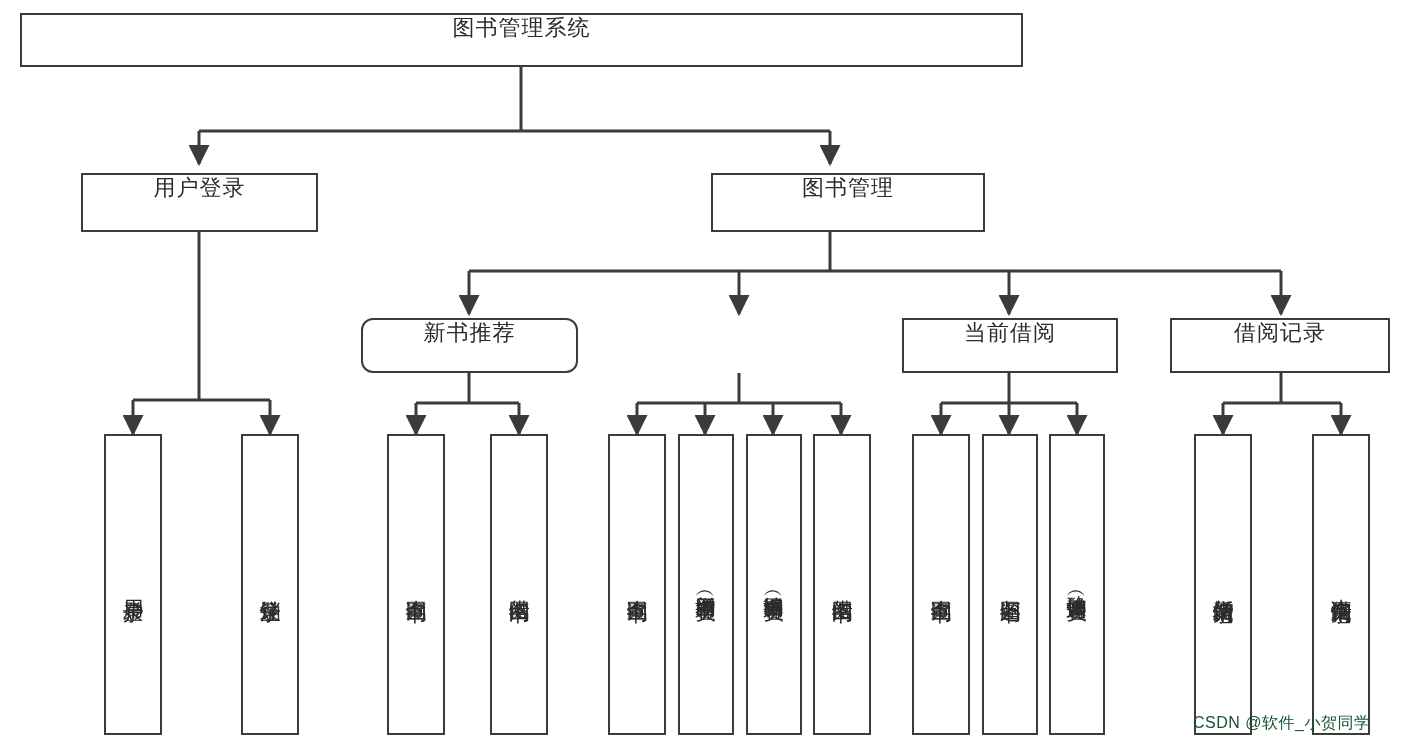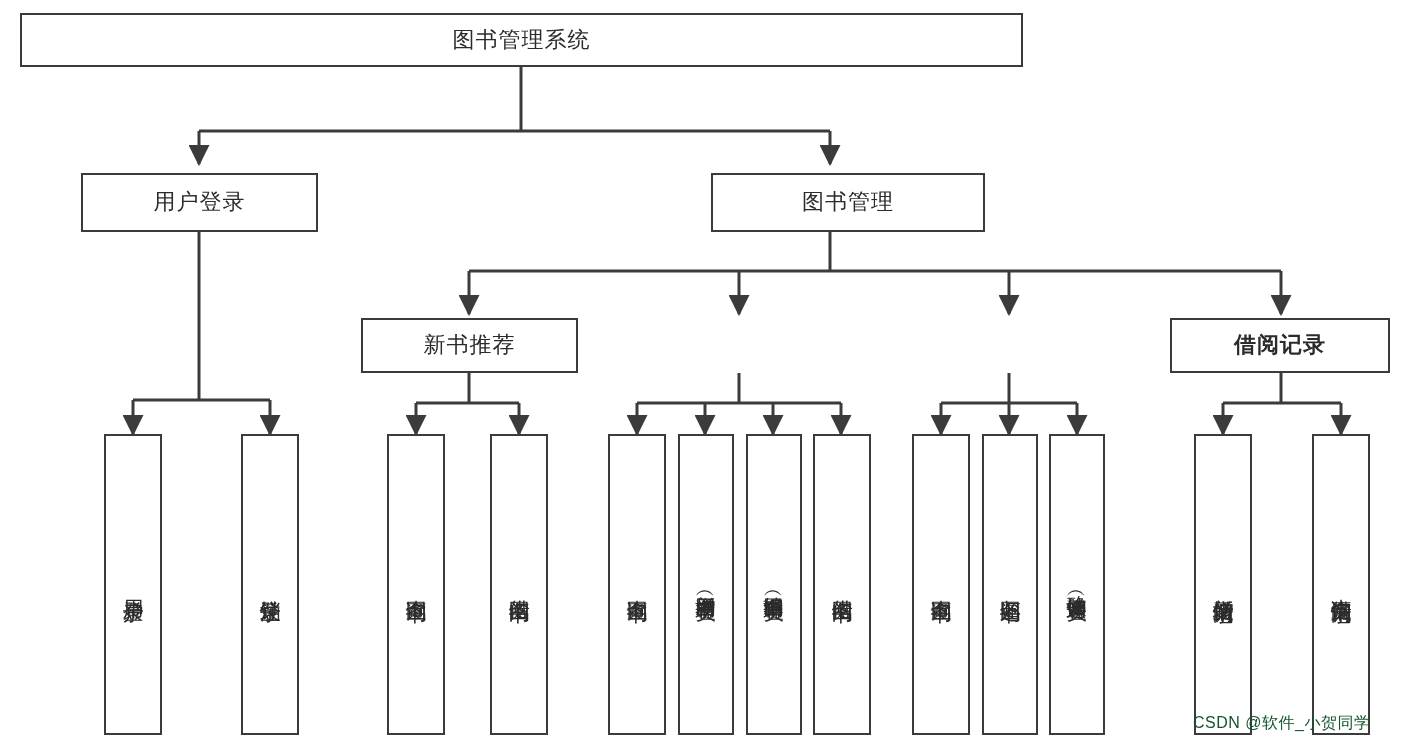--- a/index.html
+++ b/index.html
@@ -25,21 +25,20 @@
     width: 1405px;
     height: 747px;
     pointer-events: none;
   }
   .node {
     position: absolute;
     box-sizing: border-box;
     background: #ffffff;
     border: 2px solid #3b3b3b;
     display: flex;
-    align-items: center;
     justify-content: center;
     color: #2b2b2b;
     z-index: 2;
   }
   .node-h {
     font-size: 22px;
     letter-spacing: 1px;
     line-height: 1.2;
     text-align: center;
     white-space: nowrap;
@@ -132,27 +131,30 @@
   </div>
 
   <div class="node node-h" style="left:81px; top:173px; width:237px; height:59px;">
     <span>用户登录</span>
   </div>
 
   <div class="node node-h" style="left:711px; top:173px; width:274px; height:59px;">
     <span>图书管理</span>
   </div>
 
-  <div class="node node-h" style="left:361px; top:318px; width:217px; height:55px;">
+  <div class="node node-h" style="left:361px; top:318px; width:217px; height:55px;border-radius:12px;">
     <span>新书推荐</span>
   </div>
 
 
-
-  <div class="node node-h" style="left:1170px; top:318px; width:220px; height:55px;font-weight:bold;">
+  <div class="node node-h" style="left:902px; top:318px; width:216px; height:55px;">
+    <span>当前借阅</span>
+  </div>
+
+  <div class="node node-h" style="left:1170px; top:318px; width:220px; height:55px;">
     <span>借阅记录</span>
   </div>
 
   <div class="node node-v" style="left:104px; top:434px; width:58px; height:301px;">
     <span class="vlabel">用户登录</span>
   </div>
 
   <div class="node node-v" style="left:241px; top:434px; width:58px; height:301px;">
     <span class="vlabel">注销登录</span>
   </div>

